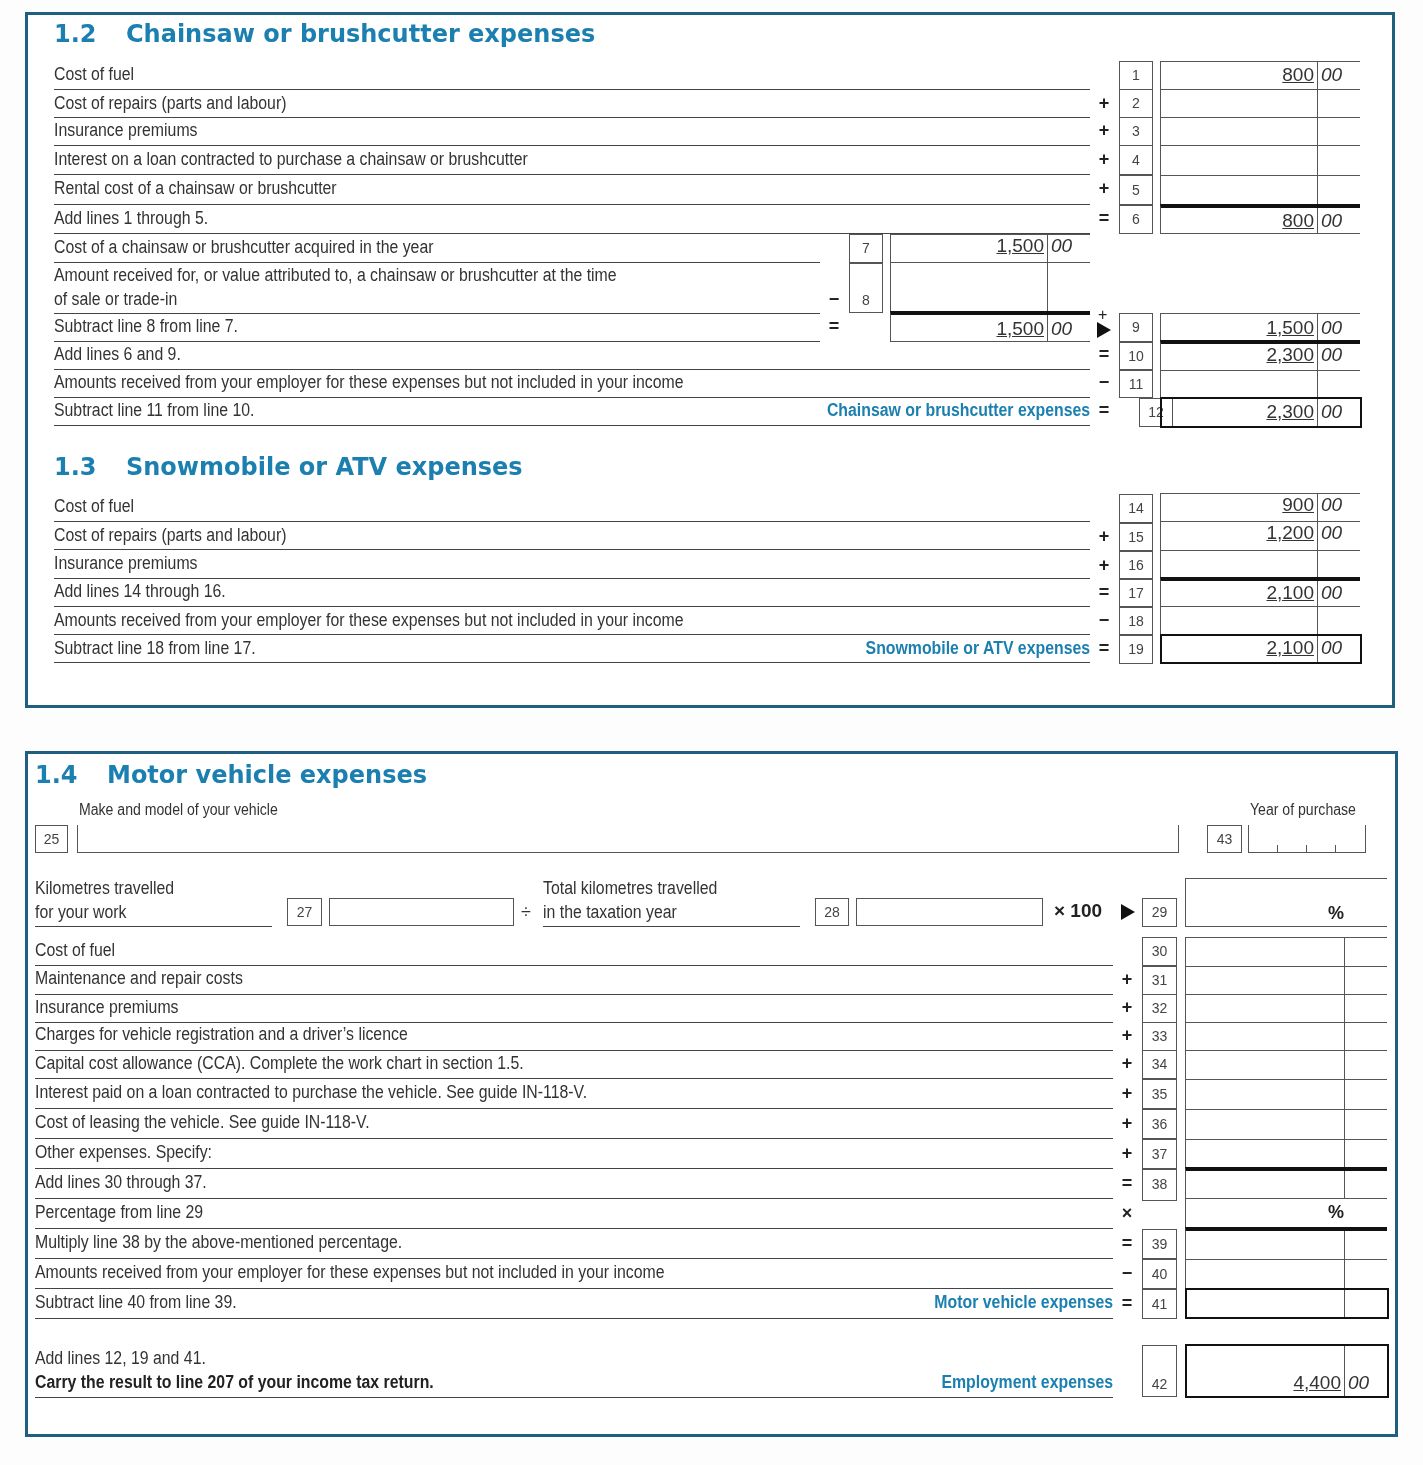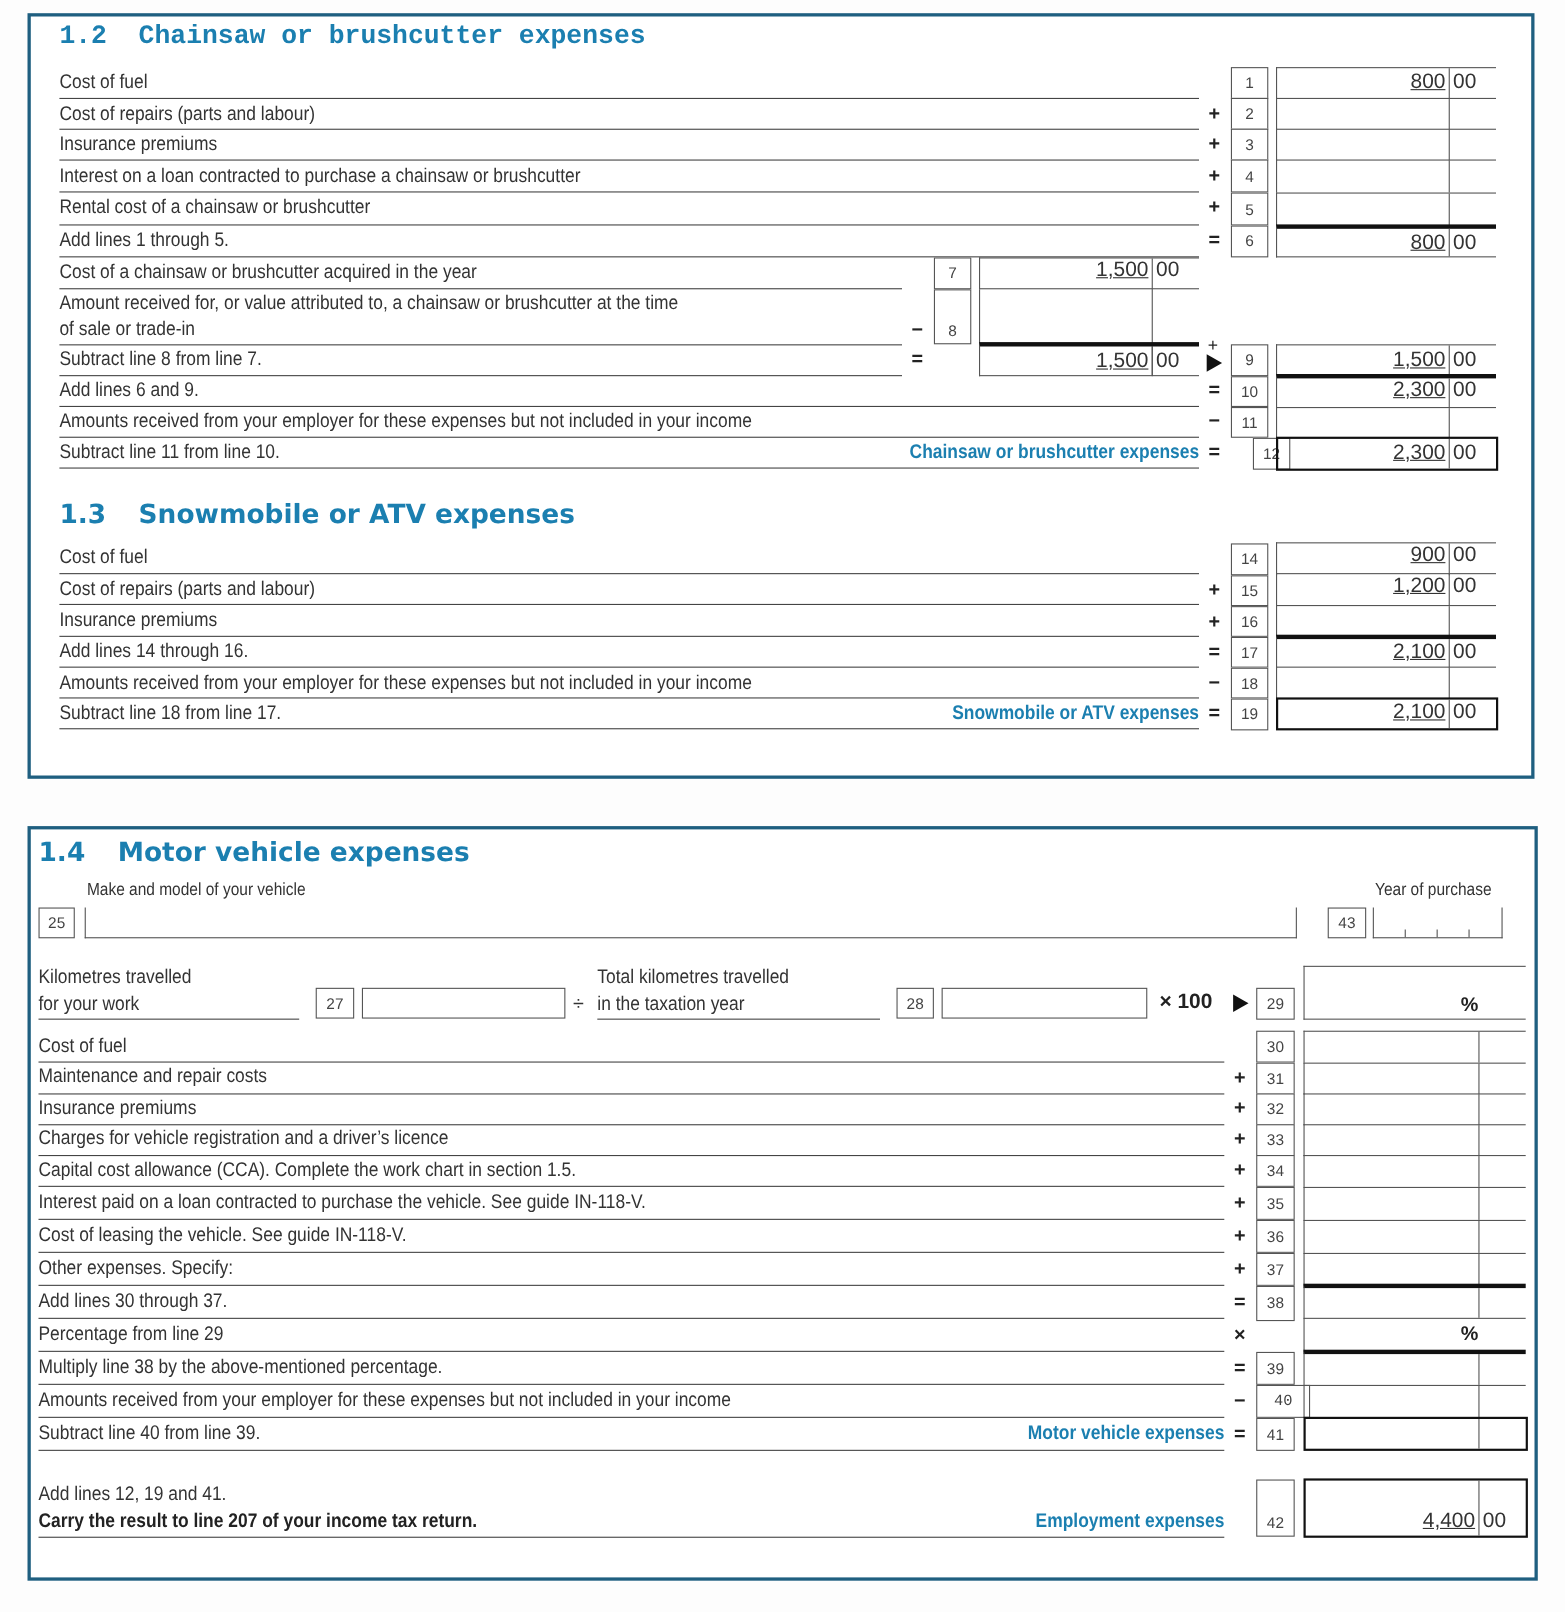--- a/index.html
+++ b/index.html
@@ -10,33 +10,33 @@
   .abs { position:absolute; }
   .lbl { position:absolute; font-size:18px; color:#333; transform:scaleX(0.88); transform-origin:left center; white-space:nowrap; }
   .lbl.small { font-size:16px; }
   .lbl.bold { font-weight:bold; color:#222; }
   .rule { position:absolute; height:0; border-top:1.5px solid #444; }
   .op { position:absolute; font-size:18px; font-weight:bold; color:#222; width:16px; text-align:center; }
   .lnum { position:absolute; border:1.5px solid #555; box-sizing:border-box; font-size:14px; color:#444; text-align:center; background:#fff; }
   .amt { position:absolute; box-sizing:border-box; border-top:1.5px solid #555; border-left:1.5px solid #555; }
   .amt .cents-div { position:absolute; top:0; bottom:0; border-left:1.5px solid #555; }
   .amt .dollars { position:absolute; font-size:19px; color:#333; text-align:right;text-decoration:underline; }
-  .amt .cents { position:absolute; font-size:19px; color:#333; }
+  .amt .cents { position:absolute; font-size:19px; color:#333;font-style:italic; }
   .thick { border-top:4px solid #111 !important; }
   .total-box { border:2.5px solid #111 !important; }
   .blue-lbl { position:absolute; font-size:18px; font-weight:bold; color:#1b7fb0; transform:scaleX(0.88); transform-origin:right center; white-space:nowrap; text-align:right; }
   .field-box { position:absolute; border:1.5px solid #555; box-sizing:border-box; background:#fff; }
   .arrow { position:absolute; width:0; height:0; border-top:8px solid transparent; border-bottom:8px solid transparent; border-left:14px solid #111; }
 </style>
 </head>
 <body>
 
 <div class="panel" style="left:25px; top:12px; width:1370px; height:696px;"></div>
 
-<div class="sec-title" style="left:54px; top:20px;font-family:Liberation Mono, monospace;">
+<div class="sec-title" style="left:54px; top:20px;">
   <span class="num">1.2</span><span>Chainsaw or brushcutter expenses</span>
 </div>
 
 <span class="lbl" style="left:54px; top:64px;">Cost of fuel</span>
 <div class="rule" style="left:54px; top:89px; width:1036px;"></div>
 <div class="lnum" style="left:1119px; top:61px; width:34px; height:29px; line-height:27px;">1</div>
 <div class="amt" style="left:1160px; top:61px; width:200px; height:29px;">
   <div class="cents-div" style="left:156px;"></div>
   <span class="dollars" style="right:46px; top:2px;">800</span>
   <span class="cents" style="left:160px; top:2px;">00</span>
@@ -333,21 +333,21 @@
 <div class="rule" style="left:35px; top:1258px; width:1078px;"></div>
 <span class="op" style="left:1119px; top:1233px;">=</span>
 <div class="lnum" style="left:1142px; top:1229px; width:35px; height:30px; line-height:28px;">39</div>
 <div class="amt thick" style="left:1185px; top:1227px; width:202px; height:32px;">
     <div class="cents-div" style="left:158px;"></div>
   </div>
 
 <span class="lbl" style="left:35px; top:1262px;">Amounts received from your employer for these expenses but not included in your income</span>
 <div class="rule" style="left:35px; top:1288px; width:1078px;"></div>
 <span class="op" style="left:1119px; top:1263px;">−</span>
-<div class="lnum" style="left:1142px; top:1259px; width:49px; height:30px; line-height:28px;font-family:Liberation Mono, monospace;">40</div>
+<div class="lnum" style="left:1142px; top:1259px; width:35px; height:30px; line-height:28px;">40</div>
 <div class="amt" style="left:1185px; top:1259px; width:202px; height:30px;">
     <div class="cents-div" style="left:158px;"></div>
   </div>
 
 <span class="lbl" style="left:35px; top:1292px;">Subtract line 40 from line 39.</span>
 <span class="blue-lbl" style="right:310px; top:1292px;">Motor vehicle expenses</span>
 <div class="rule" style="left:35px; top:1318px; width:1078px;"></div>
 <span class="op" style="left:1119px; top:1293px;">=</span>
 <div class="lnum" style="left:1142px; top:1289px; width:35px; height:30px; line-height:28px;">41</div>
 <div class="amt total-box" style="left:1185px; top:1288px; width:204px; height:31px;">

